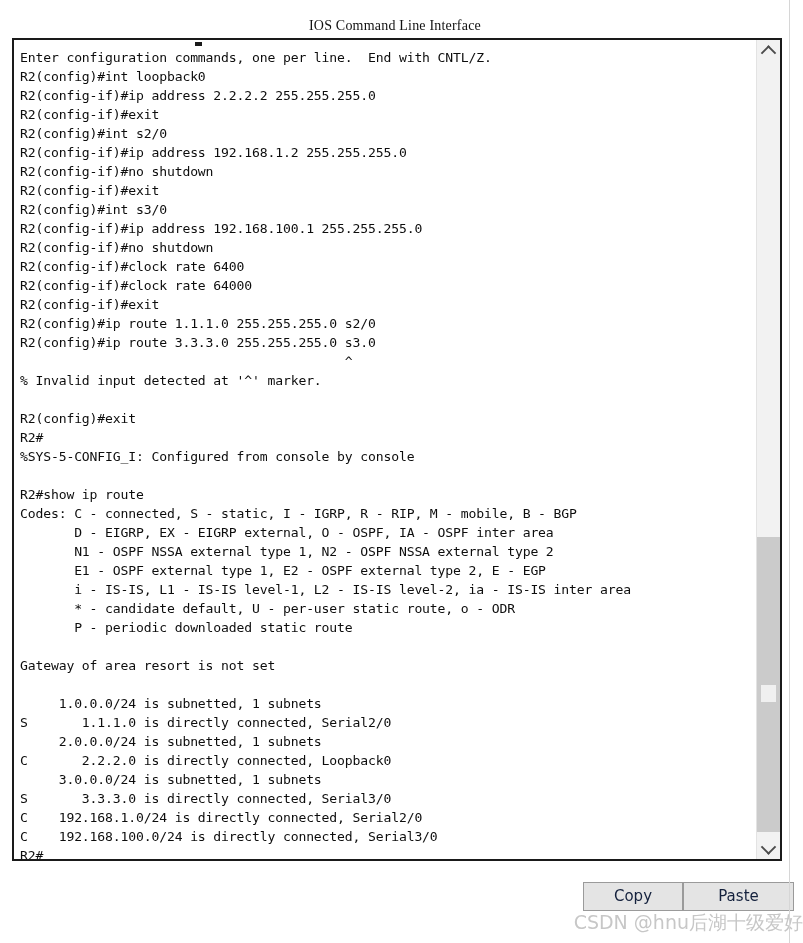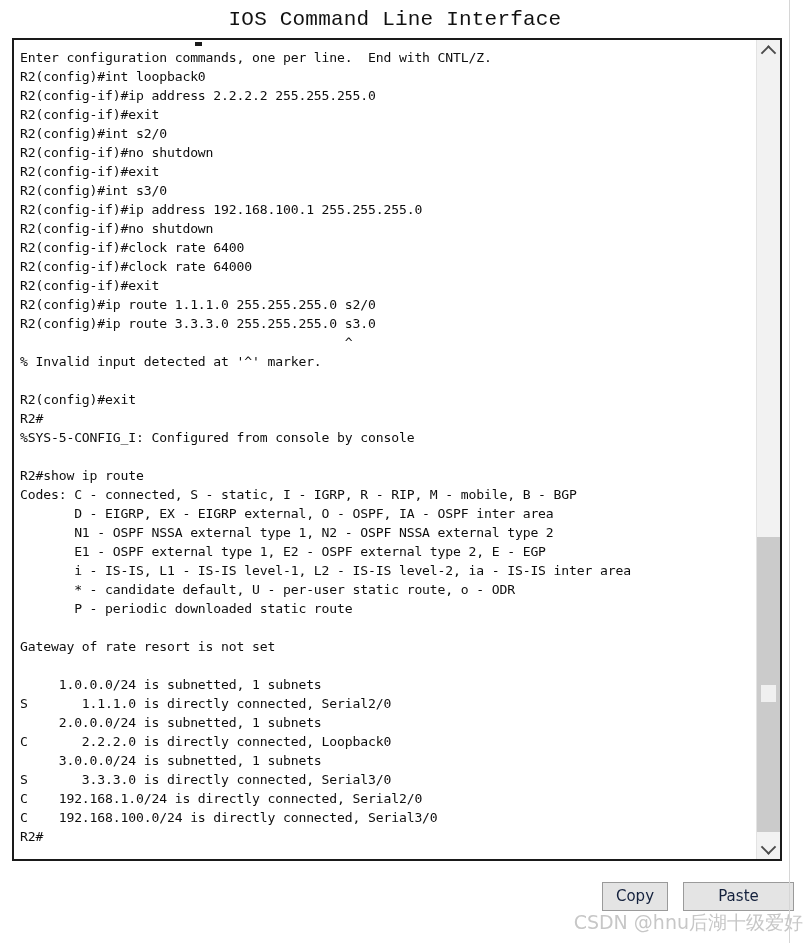--- a/index.html
+++ b/index.html
@@ -32,25 +32,25 @@
     top: 0;
     width: 1px;
     height: 943px;
     background: #d6d6d6;
   }
 
   
   .window-title {
     position: absolute;
     left: 0;
-    top: 8px;
+    top: 18px;
     width: 790px;
     text-align: center;
-    font-family: Liberation Mono, monospace;
-    font-size: 21px;
+    font-family: Liberation Serif, serif;
+    font-size: 14px;
     font-weight: 400;
     color: #111111;
     letter-spacing: 0.2px;
     white-space: nowrap;
   }
 
   
   .terminal-frame {
     position: absolute;
     left: 12px;
@@ -158,21 +158,21 @@
     background: #e4e4e4;
     border: 1px solid #9a9a9a;
     box-sizing: border-box;
     font-family: "DejaVu Sans", sans-serif;
     font-size: 15px;
     color: #14213d;
     text-align: center;
     line-height: 27px;
     cursor: pointer;
   }
-  .cli-button#btn-copy { left: 602px; width: 66px; }
+  .cli-button#btn-copy { left: 583px; width: 100px; }
   .cli-button#btn-paste { left: 683px; width: 111px; }
 
   
   .watermark {
     position: absolute;
     left: 0;
     top: 910px;
     width: 784px;
     text-align: right;
     font-family: "DejaVu Sans", sans-serif;
@@ -193,20 +193,21 @@
   <div class="terminal-frame">
 
     <div class="terminal-output">
       <div class="term-caret"></div>
       <div id="terminal-lines">
           <div class="term-line">Enter configuration commands, one per line.  End with CNTL/Z.</div>
           <div class="term-line">R2(config)#int loopback0</div>
           <div class="term-line">R2(config-if)#ip address 2.2.2.2 255.255.255.0</div>
           <div class="term-line">R2(config-if)#exit</div>
           <div class="term-line">R2(config)#int s2/0</div>
+          <div class="term-line">R2(config-if)#ip address 192.168.1.2 255.255.255.0</div>
           <div class="term-line">R2(config-if)#no shutdown</div>
           <div class="term-line">R2(config-if)#exit</div>
           <div class="term-line">R2(config)#int s3/0</div>
           <div class="term-line">R2(config-if)#ip address 192.168.100.1 255.255.255.0</div>
           <div class="term-line">R2(config-if)#no shutdown</div>
           <div class="term-line">R2(config-if)#clock rate 6400</div>
           <div class="term-line">R2(config-if)#clock rate 64000</div>
           <div class="term-line">R2(config-if)#exit</div>
           <div class="term-line">R2(config)#ip route 1.1.1.0 255.255.255.0 s2/0</div>
           <div class="term-line">R2(config)#ip route 3.3.3.0 255.255.255.0 s3.0</div>
@@ -219,21 +220,21 @@
           <div class="term-line">&nbsp;</div>
           <div class="term-line">R2#show ip route</div>
           <div class="term-line">Codes: C - connected, S - static, I - IGRP, R - RIP, M - mobile, B - BGP</div>
           <div class="term-line">       D - EIGRP, EX - EIGRP external, O - OSPF, IA - OSPF inter area</div>
           <div class="term-line">       N1 - OSPF NSSA external type 1, N2 - OSPF NSSA external type 2</div>
           <div class="term-line">       E1 - OSPF external type 1, E2 - OSPF external type 2, E - EGP</div>
           <div class="term-line">       i - IS-IS, L1 - IS-IS level-1, L2 - IS-IS level-2, ia - IS-IS inter area</div>
           <div class="term-line">       * - candidate default, U - per-user static route, o - ODR</div>
           <div class="term-line">       P - periodic downloaded static route</div>
           <div class="term-line">&nbsp;</div>
-          <div class="term-line">Gateway of rate resort is not set</div>
+          <div class="term-line">Gateway of area resort is not set</div>
           <div class="term-line">&nbsp;</div>
           <div class="term-line">     1.0.0.0/24 is subnetted, 1 subnets</div>
           <div class="term-line">S       1.1.1.0 is directly connected, Serial2/0</div>
           <div class="term-line">     2.0.0.0/24 is subnetted, 1 subnets</div>
           <div class="term-line">C       2.2.2.0 is directly connected, Loopback0</div>
           <div class="term-line">     3.0.0.0/24 is subnetted, 1 subnets</div>
           <div class="term-line">S       3.3.3.0 is directly connected, Serial3/0</div>
           <div class="term-line">C    192.168.1.0/24 is directly connected, Serial2/0</div>
           <div class="term-line">C    192.168.100.0/24 is directly connected, Serial3/0</div>
           <div class="term-line">R2#</div>

